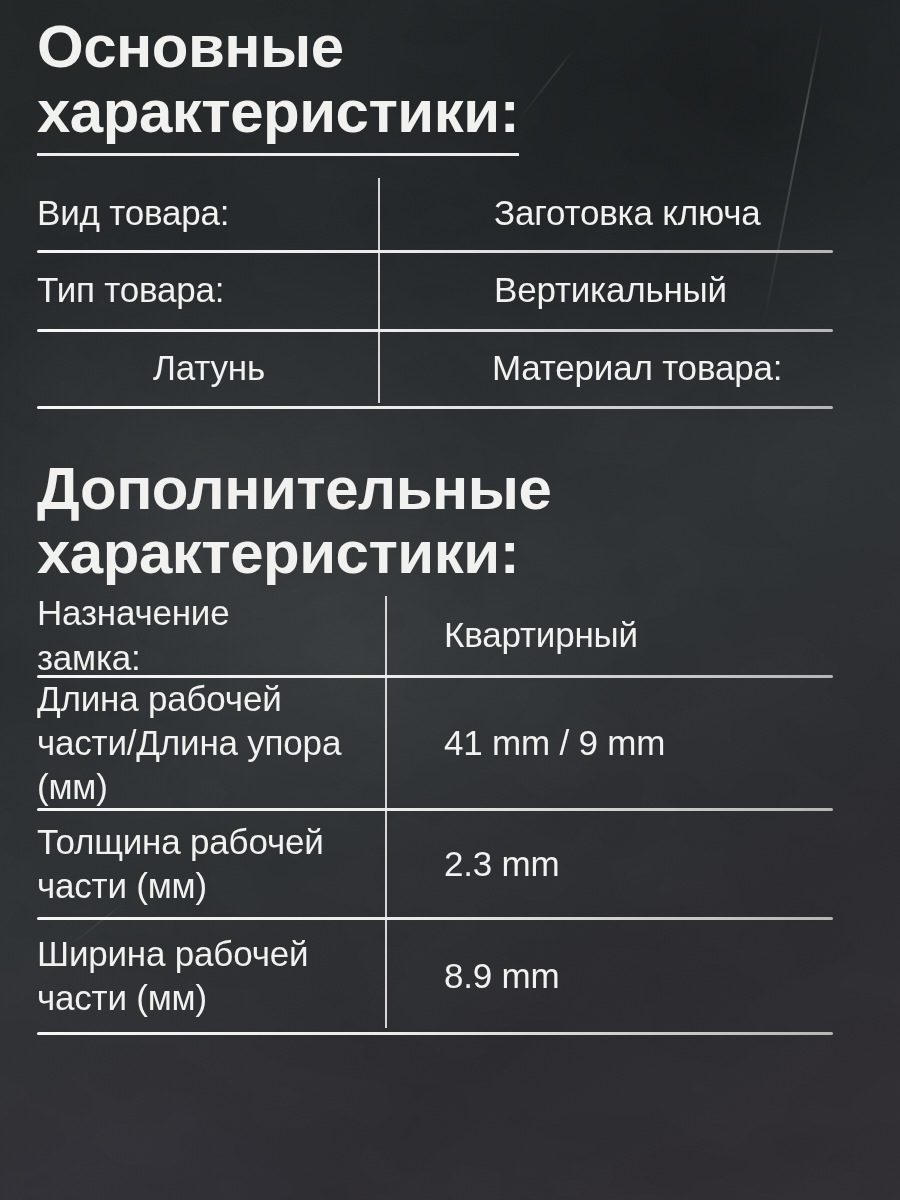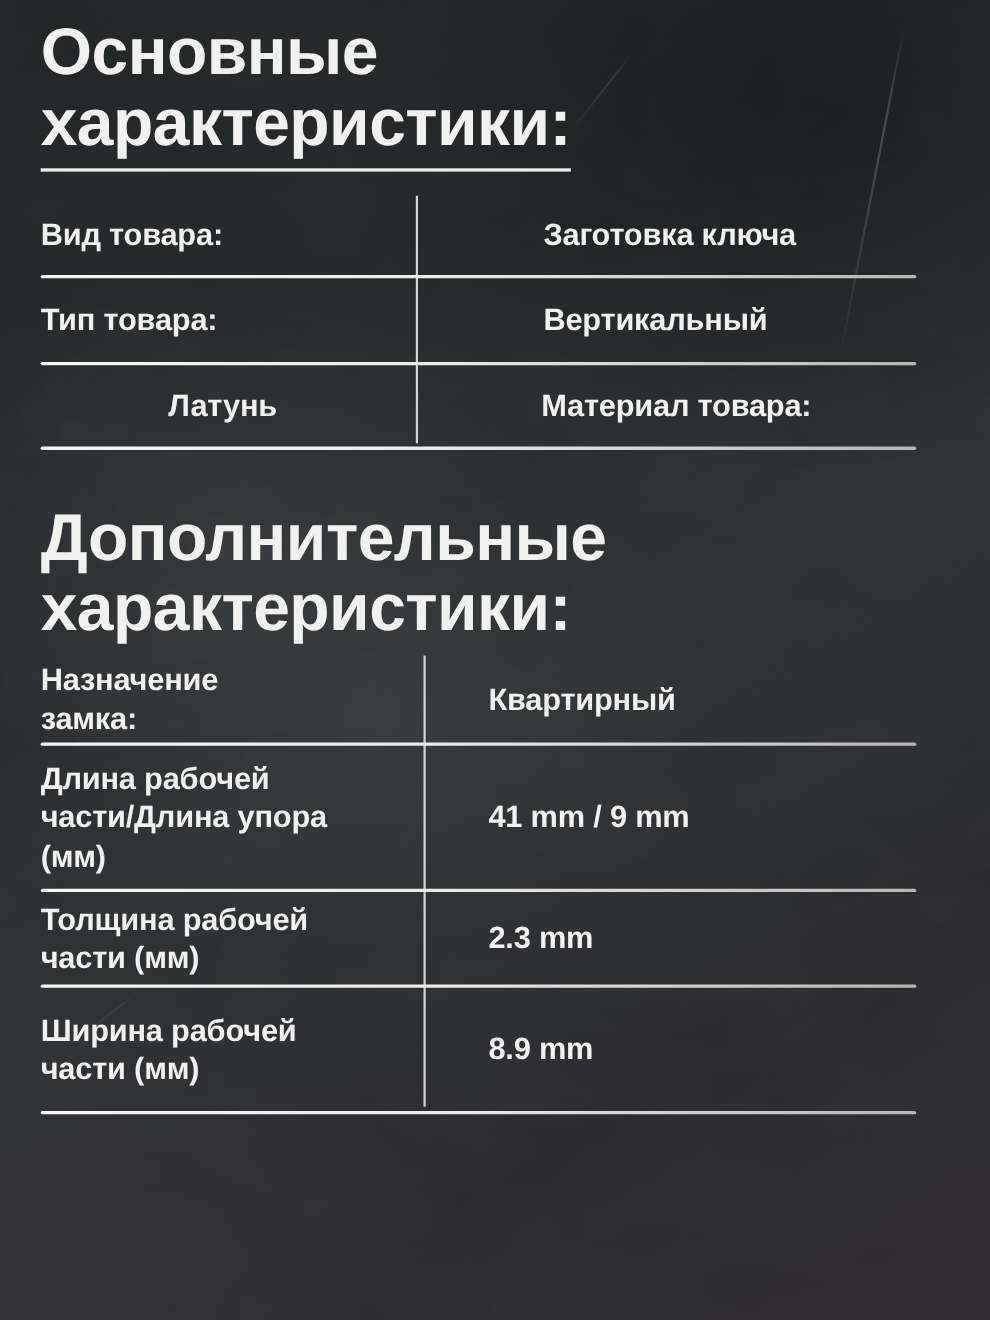--- a/index.html
+++ b/index.html
@@ -33,31 +33,31 @@
   }
   .spacer-a{height:22px;}
   .spacer-b{height:48px;}
   .spacer-c{height:10px;}
 
   .table{position:relative;}
   .vline{position:absolute;top:0;width:2px;background:rgba(238,238,236,0.88);}
   .t1 .vline{left:341px;height:calc(100% - 6px);}
   .t2 .vline{left:348px;height:calc(100% - 7px);}
   .row{display:flex;align-items:center;}
-  .cell{font-size:28px;line-height:1.27;font-weight:700;letter-spacing:-0.2px;color:var(--text-color,#f1f1ef);}
+  .cell{font-size:35px;line-height:1.27;font-weight:400;letter-spacing:-0.2px;color:var(--text-color,#f1f1ef);}
   .cell.label{box-sizing:border-box;padding-right:18px;white-space:pre-line;}
   .t1 .cell.label{width:341px;}
   .t2 .cell.label{width:348px;}
   .cell.value{flex:1;}
   .t1 .cell.value{padding-left:116px;}
   .t2 .cell.value{padding-left:59px;}
   .hline{height:3px;border-radius:2px;
     background:linear-gradient(90deg, #f6f6f4 0%, #ebebe9 45%, #b6b6b4 100%);}
   .h72{height:72px;} .h76{height:76px;justify-content:space-between;} .h74{height:74px;}
-  .h79{height:79px;} .h130{height:130px;} .h109{height:84px;} .h112{height:112px;}
+  .h79{height:79px;} .h130{height:130px;} .h109{height:106px;} .h112{height:112px;}
 </style>
 </head>
 <body>
 
 <svg class="texture" xmlns="http://www.w3.org/2000/svg" width="900" height="1200">
   <defs>
     <filter id="grain" x="0" y="0" width="100%" height="100%">
       <feTurbulence type="fractalNoise" baseFrequency="0.85" numOctaves="2" seed="7" stitchTiles="stitch"></feTurbulence>
       <feColorMatrix type="saturate" values="0"></feColorMatrix>
     </filter>

